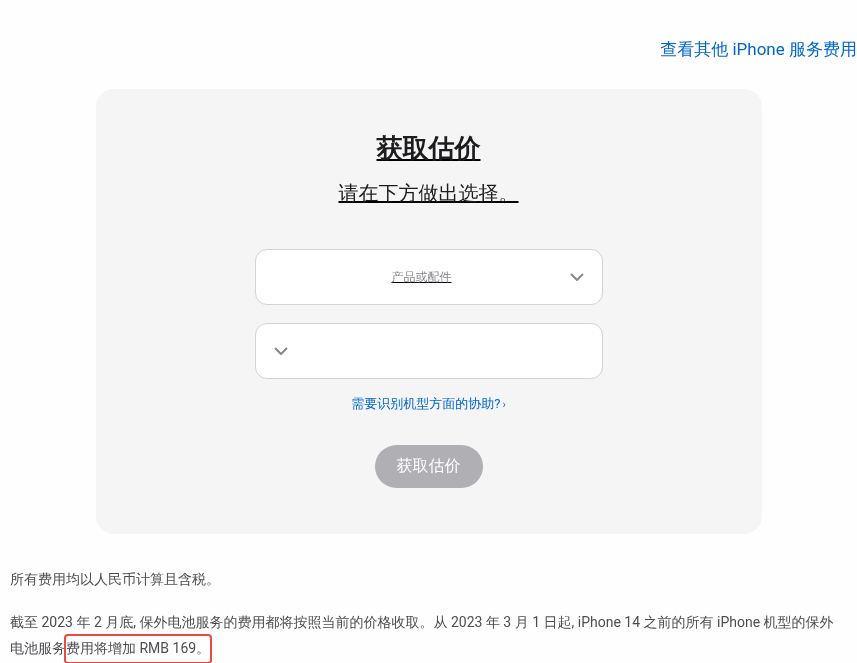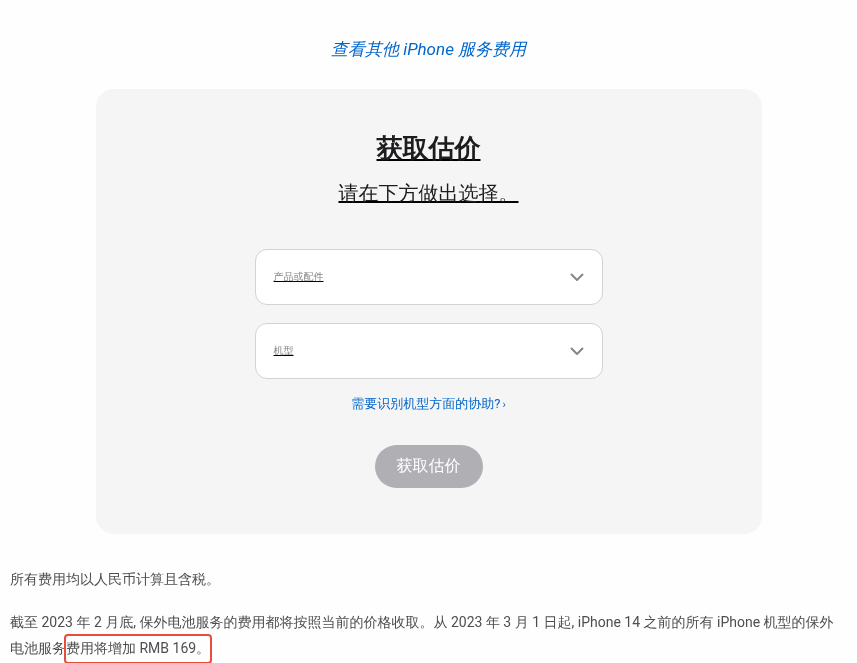--- a/index.html
+++ b/index.html
@@ -8,24 +8,23 @@
       box-sizing: border-box;
     }
     body {
       font-family: -apple-system, BlinkMacSystemFont, "Segoe UI", Roboto, Helvetica, Arial, sans-serif;
       background: #fefefe;
       width: 857px;
       height: 663px;
       overflow: hidden;
     }
     .top-link {
-      text-align: center;
+      text-align: right;
       padding-top: 38px;
       padding-bottom: 28px;
-      font-style: italic;
     }
     .top-link a {
       color: #0066cc;
       text-decoration: none;
       font-size: 17px;
       font-weight: 400;
     }
     .card {
       background: #f5f5f6;
       border-radius: 18px;
@@ -61,22 +60,22 @@
       display: flex;
       align-items: center;
       padding: 0 18px;
       cursor: pointer;
     }
     .select-box:last-of-type {
       margin-bottom: 14px;
     }
     .select-placeholder {
       color: #86868b;
-      font-size: 10px;
-      text-align: left;
+      font-size: 12px;
+      text-align: center;
       flex: 1;
     }
     .chevron {
       color: #86868b;
       font-size: 12px;
     }
     .chevron svg {
       width: 14px;
       height: 8px;
       stroke: #86868b;
@@ -148,21 +147,20 @@
     <div class="select-box">
       <span class="select-placeholder">产品或配件</span>
       <span class="chevron">
         <svg viewBox="0 0 14 8">
             <polyline points="1,1 7,7 13,1"></polyline>
           </svg>
       </span>
     </div>
 
     <div class="select-box">
-      <span class="select-placeholder">机型</span>
       <span class="chevron">
         <svg viewBox="0 0 14 8">
             <polyline points="1,1 7,7 13,1"></polyline>
           </svg>
       </span>
     </div>
 
     <a href="#" class="help-link">
       <span>需要识别机型方面的协助?</span><span class="arrow">›</span>
     </a>

